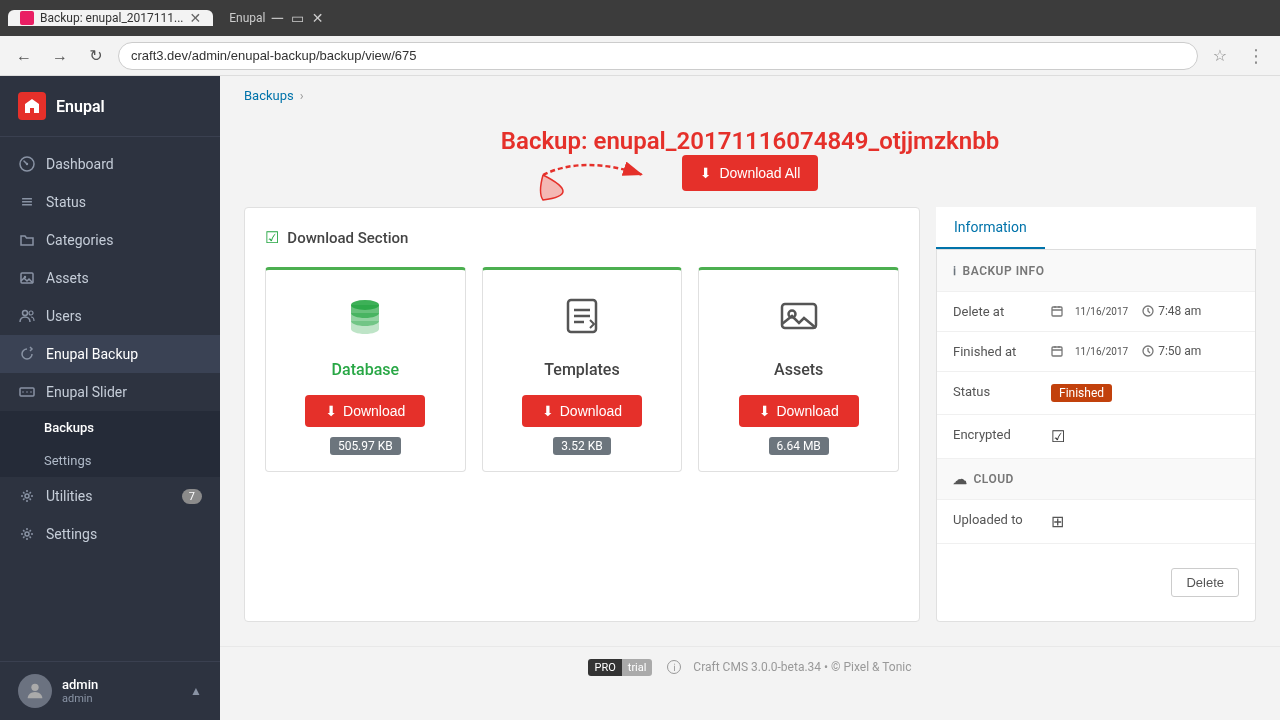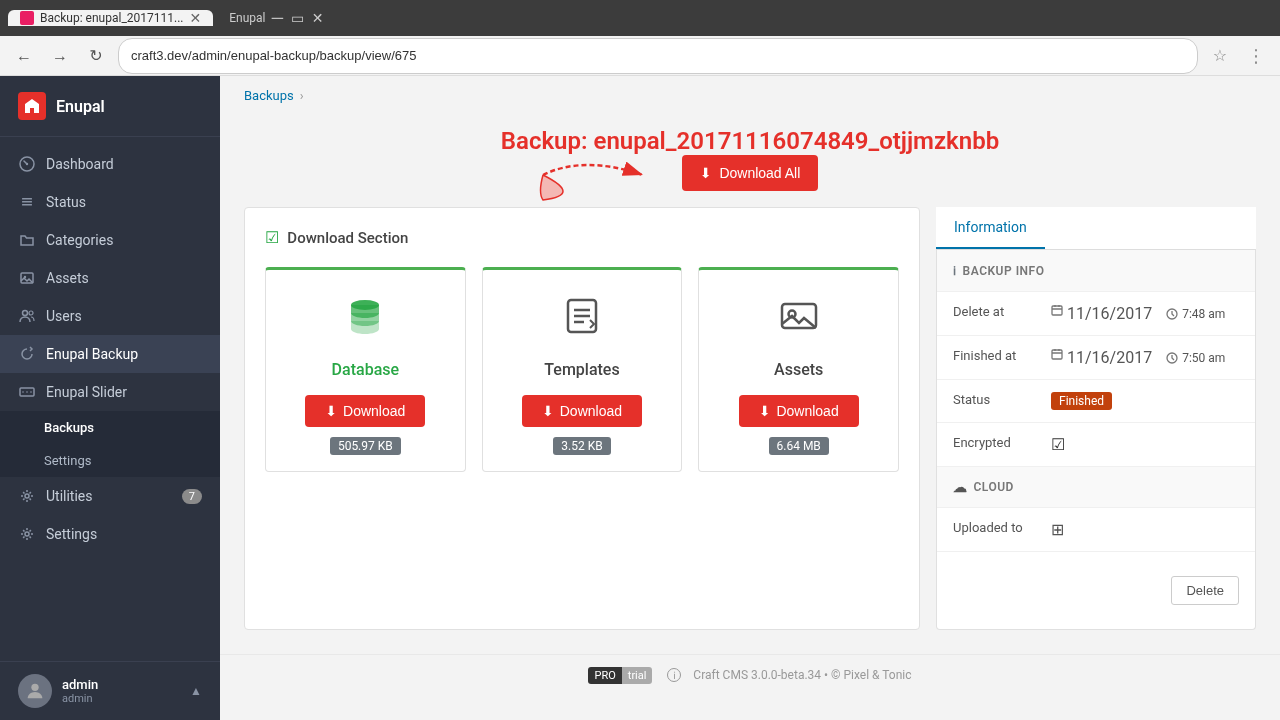--- a/index.html
+++ b/index.html
@@ -5,21 +5,21 @@
     * { box-sizing: border-box; margin: 0; padding: 0; }
     body { font-family: -apple-system, BlinkMacSystemFont, 'Segoe UI', Roboto, sans-serif; background: #f3f3f3; display: flex; flex-direction: column; height: 720px; overflow: hidden; }
 
     
     .browser-chrome { background: #3c3c3c; height: 36px; display: flex; align-items: center; padding: 0 8px; gap: 8px; }
     .browser-tab { background: #f3f3f3; border-radius: 6px 6px 0 0; height: 16px; display: flex; align-items: center; padding: 0 12px; gap: 6px; font-size: 12px; color: #333; min-width: 200px; }
     .browser-tab-icon { width: 14px; height: 14px; background: #e91e63; border-radius: 2px; }
     .tab-close { margin-left: auto; color: #666; cursor: pointer; font-size: 14px; }
     .browser-nav { background: #f3f3f3; border-bottom: 1px solid #ddd; height: 40px; display: flex; align-items: center; padding: 0 10px; gap: 8px; }
     .nav-btn { width: 28px; height: 28px; border-radius: 50%; border: none; background: transparent; cursor: pointer; display: flex; align-items: center; justify-content: center; color: #555; font-size: 16px; }
-    .address-bar { flex: 1; height: 36px; border: 1px solid #ccc; border-radius: 14px; padding: 0 12px; font-size: 13px; color: #333; background: white; outline: none; }
+    .address-bar { flex: 1; height: 28px; border: 1px solid #ccc; border-radius: 14px; padding: 0 12px; font-size: 13px; color: #333; background: white; outline: none; }
     .star-btn { width: 28px; height: 28px; display: flex; align-items: center; justify-content: center; color: #888; font-size: 16px; }
     .menu-btn { width: 28px; height: 28px; display: flex; align-items: center; justify-content: center; color: #888; font-size: 18px; }
     .window-controls { display: flex; gap: 4px; align-items: center; }
     .win-btn { width: 16px; height: 16px; border-radius: 50%; border: none; display: flex; align-items: center; justify-content: center; font-size: 10px; cursor: pointer; color: #555; background: transparent; }
 
     
     .app-container { display: flex; flex: 1; overflow: hidden; }
 
     
     .sidebar { width: 220px; background: #2d3340; color: #c5cdd8; display: flex; flex-direction: column; overflow-y: auto; }
@@ -75,21 +75,21 @@
     
     .info-sidebar { width: 320px; }
     .info-tabs { display: flex; border-bottom: 1px solid #ddd; background: #fff; }
     .info-tab { padding: 12px 18px; font-size: 14px; cursor: pointer; color: #555; border-bottom: 2px solid transparent; }
     .info-tab.active { border-bottom: 2px solid #0073aa; color: #0073aa; background: #fff; }
     .info-panel { background: #fff; border: 1px solid #e0e0e0; border-top: none; border-radius: 0 0 4px 4px; }
     .info-section-title { padding: 12px 16px; font-size: 12px; font-weight: 600; color: #777; text-transform: uppercase; letter-spacing: 0.5px; display: flex; align-items: center; gap: 6px; border-bottom: 1px solid #f0f0f0; background: #f9f9f9; }
     .info-row { display: flex; align-items: flex-start; padding: 12px 16px; border-bottom: 1px solid #f0f0f0; gap: 8px; }
     .info-label { font-size: 13px; color: #555; min-width: 90px; flex-shrink: 0; }
     .info-value { font-size: 13px; color: #333; flex: 1; display: flex; align-items: center; gap: 6px; flex-wrap: wrap; }
-    .info-date { display: flex; align-items: flex-start; gap: 4px; font-size: 16px; color: #555; }
+    .info-date { display: flex; align-items: flex-end; gap: 12px; font-size: 10px; color: #555; }
     .info-time { display: flex; align-items: center; gap: 4px; font-size: 12px; color: #555; margin-left: 8px; }
     .status-badge { background: #c2410c; color: #fff; border-radius: 3px; padding: 2px 8px; font-size: 12px; }
     .cloud-icon { font-size: 14px; color: #555; }
     .delete-btn { margin: 16px; background: #fff; color: #555; border: 1px solid #ccc; padding: 6px 14px; border-radius: 3px; font-size: 13px; cursor: pointer; float: right; }
 
     
     .footer { text-align: center; padding: 12px; font-size: 12px; color: #999; background: #f3f3f3; border-top: 1px solid #e8e8e8; }
     .pro-badge { display: inline-flex; align-items: center; gap: 0; margin-right: 8px; }
     .pro-label { background: #333; color: #fff; padding: 2px 6px; font-size: 11px; border-radius: 3px 0 0 3px; }
     .trial-label { background: #aaa; color: #fff; padding: 2px 6px; font-size: 11px; border-radius: 0 3px 3px 0; }

